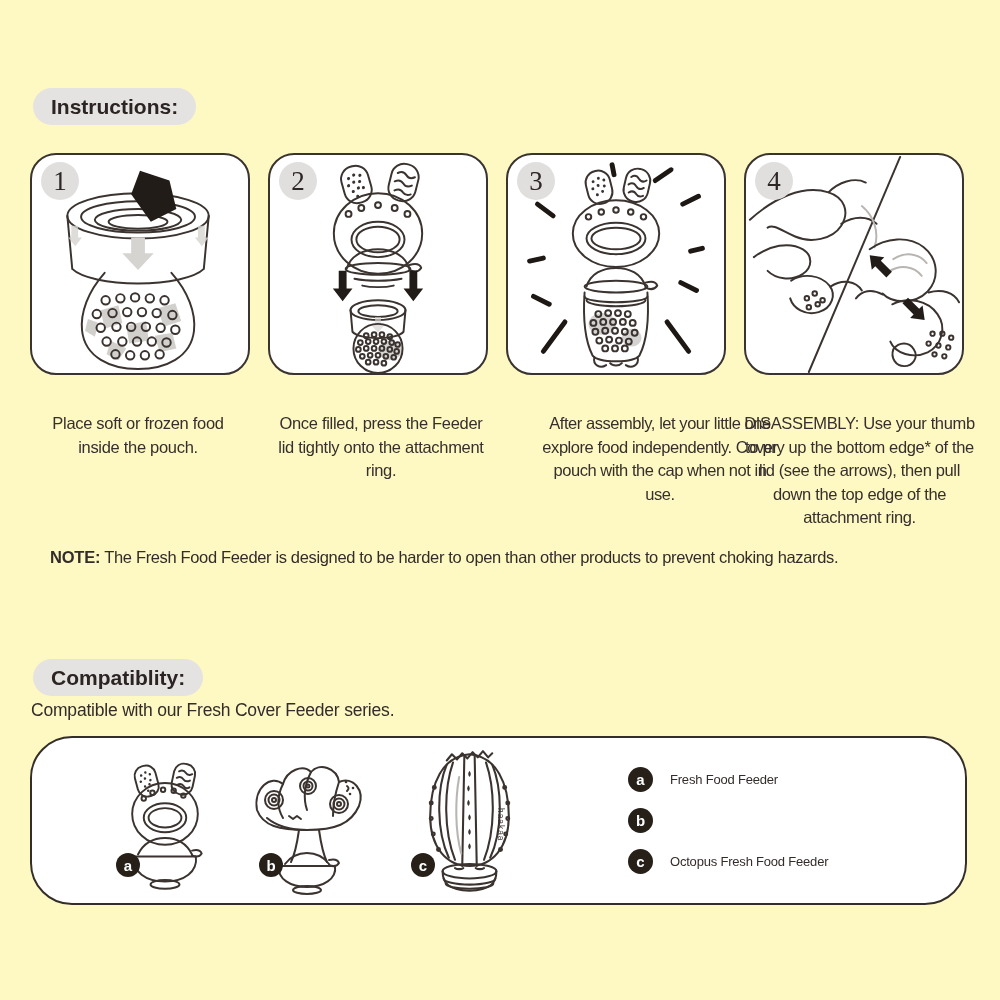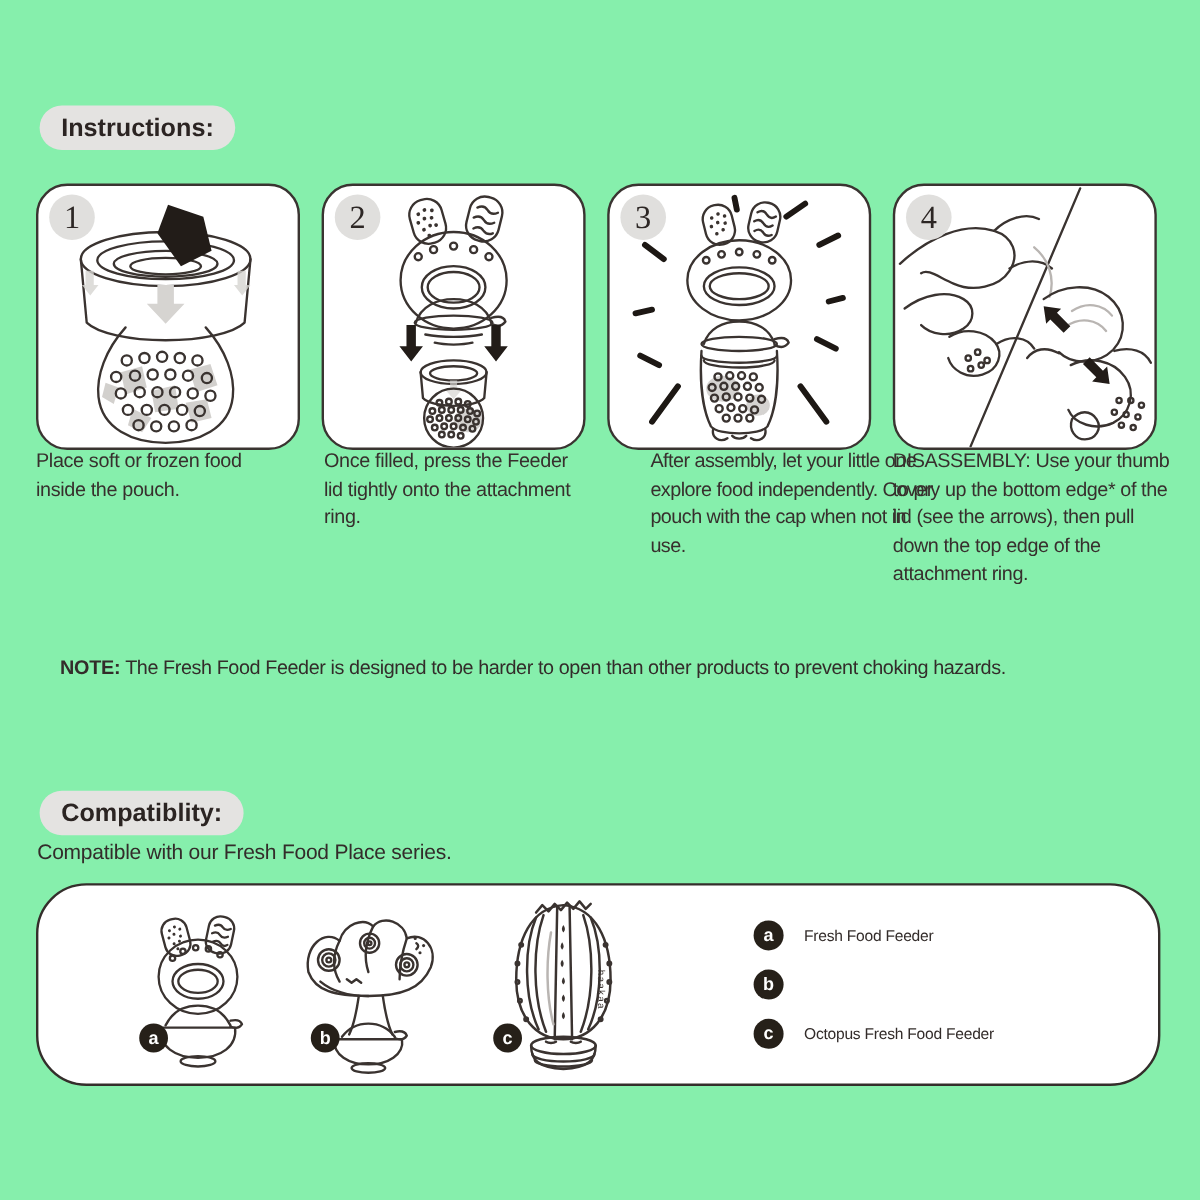--- a/index.html
+++ b/index.html
@@ -1,29 +1,29 @@
 <!DOCTYPE html>
 <html><head>
 <meta charset="utf-8">
 <style>
   html,body{margin:0;padding:0;background:#ffffff;}
-  .page{position:relative;width:1000px;height:1000px;background:#86efac;
+  .page{position:relative;width:1000px;height:1000px;background:#fef9c3;
         font-family:"Liberation Sans",sans-serif;color:#38302e;overflow:hidden;}
   .pill{position:absolute;background:#e4e3e1;border-radius:19px;
         padding:6px 18px;font-size:21px;font-weight:bold;color:#2b2422;line-height:1.2;}
   .panels{position:absolute;left:30px;top:153px;display:flex;gap:18px;}
   .panel{position:relative;width:220px;height:222px;border:2px solid #3a3431;
          border-radius:26px;background:#fff;box-sizing:border-box;}
   .stepnum{position:absolute;left:9px;top:7px;width:38px;height:38px;border-radius:50%;
            background:#e0dfdd;color:#2d2725;font-family:"Liberation Serif",serif;
            font-size:27px;display:flex;align-items:center;justify-content:center;z-index:2;}
   .panel svg{position:absolute;left:0;top:0;width:216px;height:218px;}
   .ln{stroke:#3a3330;fill:none;stroke-width:2;stroke-linecap:round;stroke-linejoin:round;}
   .lt{stroke:#b9b5b2;fill:none;stroke-width:2;stroke-linecap:round;}
-  .cap{position:absolute;top:373px;font-size:16.5px;line-height:23.5px;letter-spacing:-0.3px;color:#372f2d;}
+  .cap{position:absolute;top:412px;font-size:16.5px;line-height:23.5px;letter-spacing:-0.3px;color:#372f2d;text-align:center;}
   .cap1{left:30px;width:216px;}
   .cap2{left:270px;width:222px;}
   .cap3{left:506px;width:236px;letter-spacing:-0.45px;margin-left:36px;}
   .cap4{left:744px;width:231px;letter-spacing:-0.35px;}
   .note{position:absolute;left:35px;top:546px;width:910px;font-size:16.5px;
         line-height:22px;letter-spacing:-0.35px;color:#332c2a;}
   .note b{letter-spacing:-0.2px;margin-left:15px;}
   .note-line2{padding-left:62px;}
   .subtitle{position:absolute;left:31px;top:700px;font-size:17.5px;letter-spacing:-0.2px;color:#332c2a;}
   .compat-box{position:absolute;left:30px;top:736px;width:937px;height:169px;
@@ -321,21 +321,21 @@
   <div class="cap cap2">Once filled, press the Feeder lid tightly onto the attachment ring.</div>
   <div class="cap cap3">After assembly, let your little one explore food independently. Cover pouch with the cap when not in use.</div>
   <div class="cap cap4">DISASSEMBLY: Use your thumb to pry up the bottom edge* of the lid (see the arrows), then pull down the top edge of the attachment ring.</div>
 
   <div class="note">
     <b>NOTE:</b>
     <span>The Fresh Food Feeder is designed to be harder to open than other products to prevent choking hazards.</span>
   </div>
 
   <div class="pill" style="left:33px;top:659px;">Compatiblity:</div>
-  <div class="subtitle">Compatible with our Fresh Food Place series.</div>
+  <div class="subtitle">Compatible with our Fresh Cover Feeder series.</div>
 
   <div class="compat-box">
 
     <svg class="prod" style="left:73px;top:18px;width:120px;height:140px;" viewBox="0 0 120 145">
       <g transform="rotate(-15 41 26)">
         <rect class="ln" x="30" y="10" width="22" height="32" rx="10" stroke-width="1.8"></rect>
         <g fill="#3a3330">
             <circle cx="37" cy="19" r="1.3"></circle>
             <circle cx="42" cy="17" r="1.3"></circle>
             <circle cx="46" cy="20" r="1.3"></circle>

